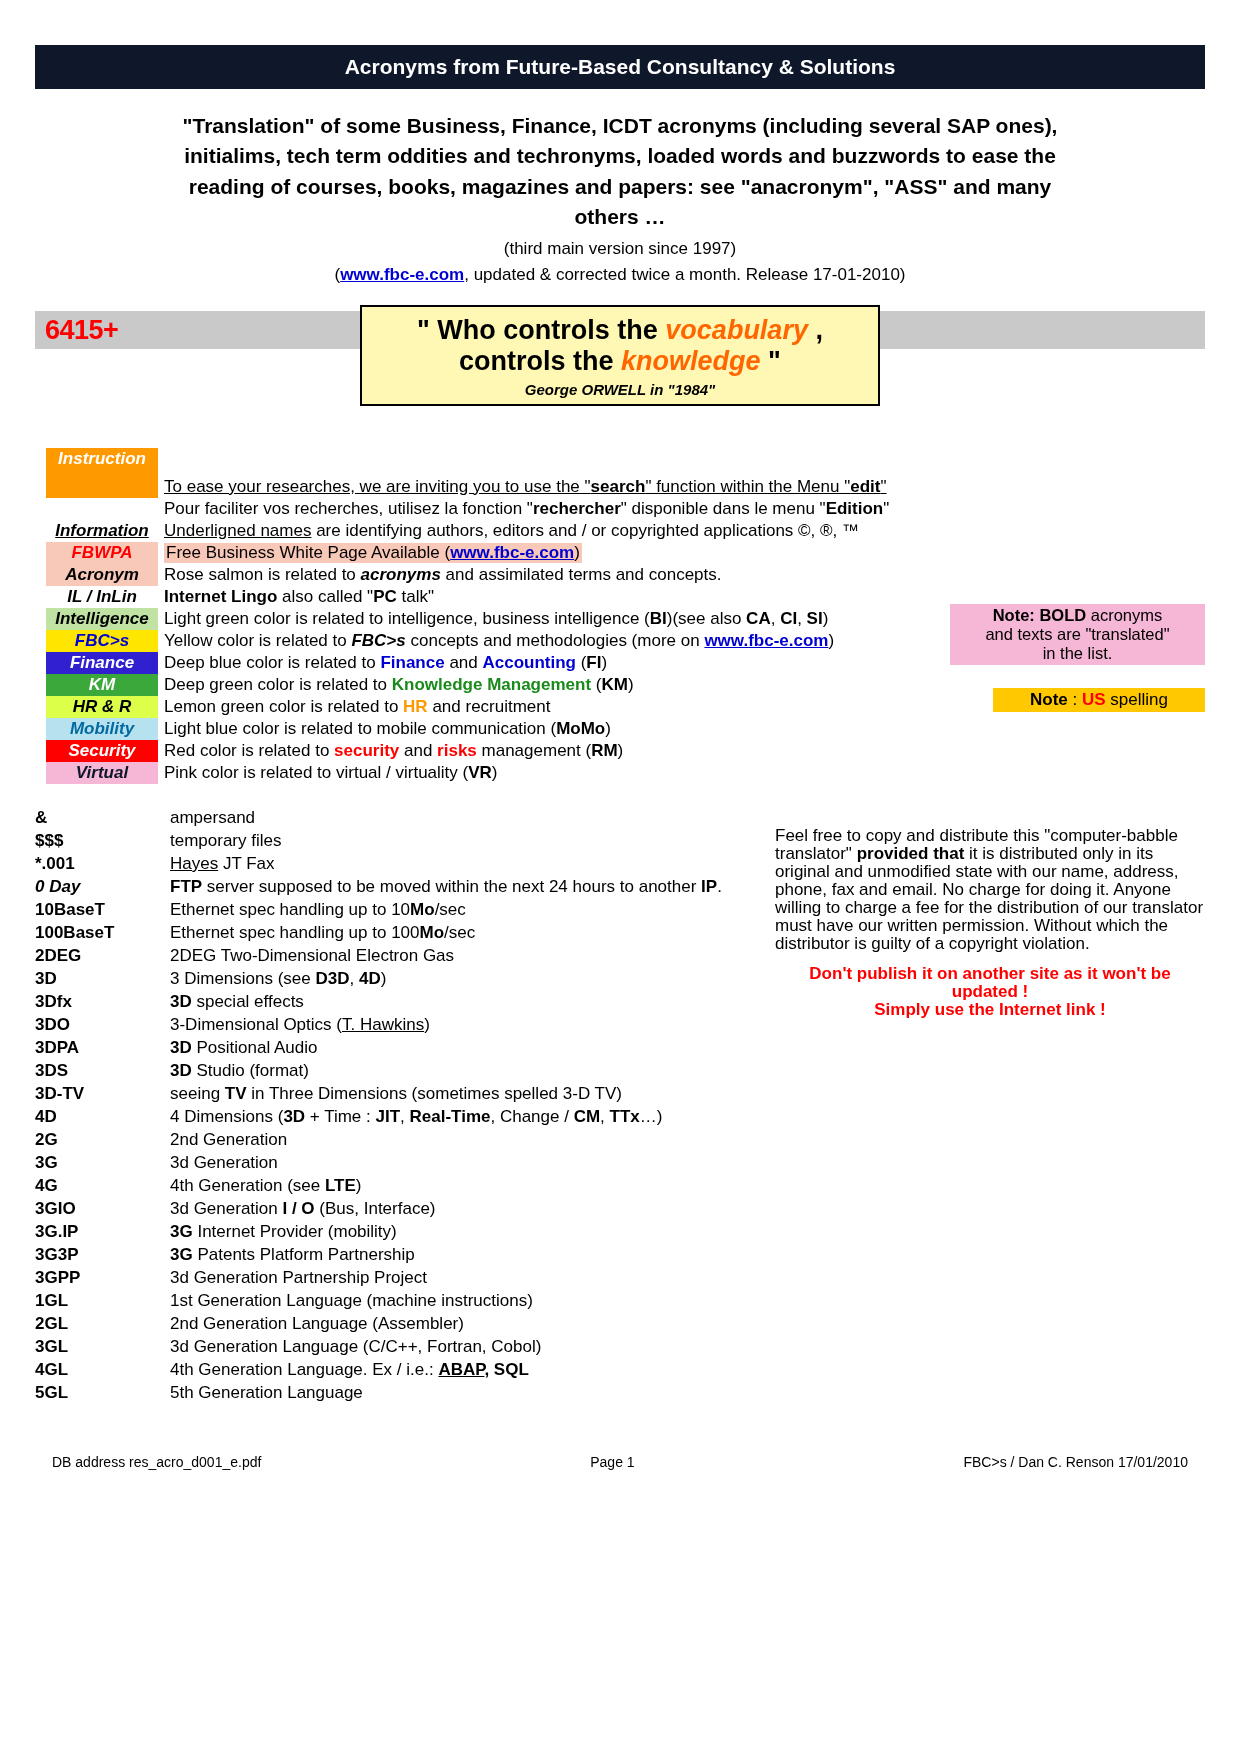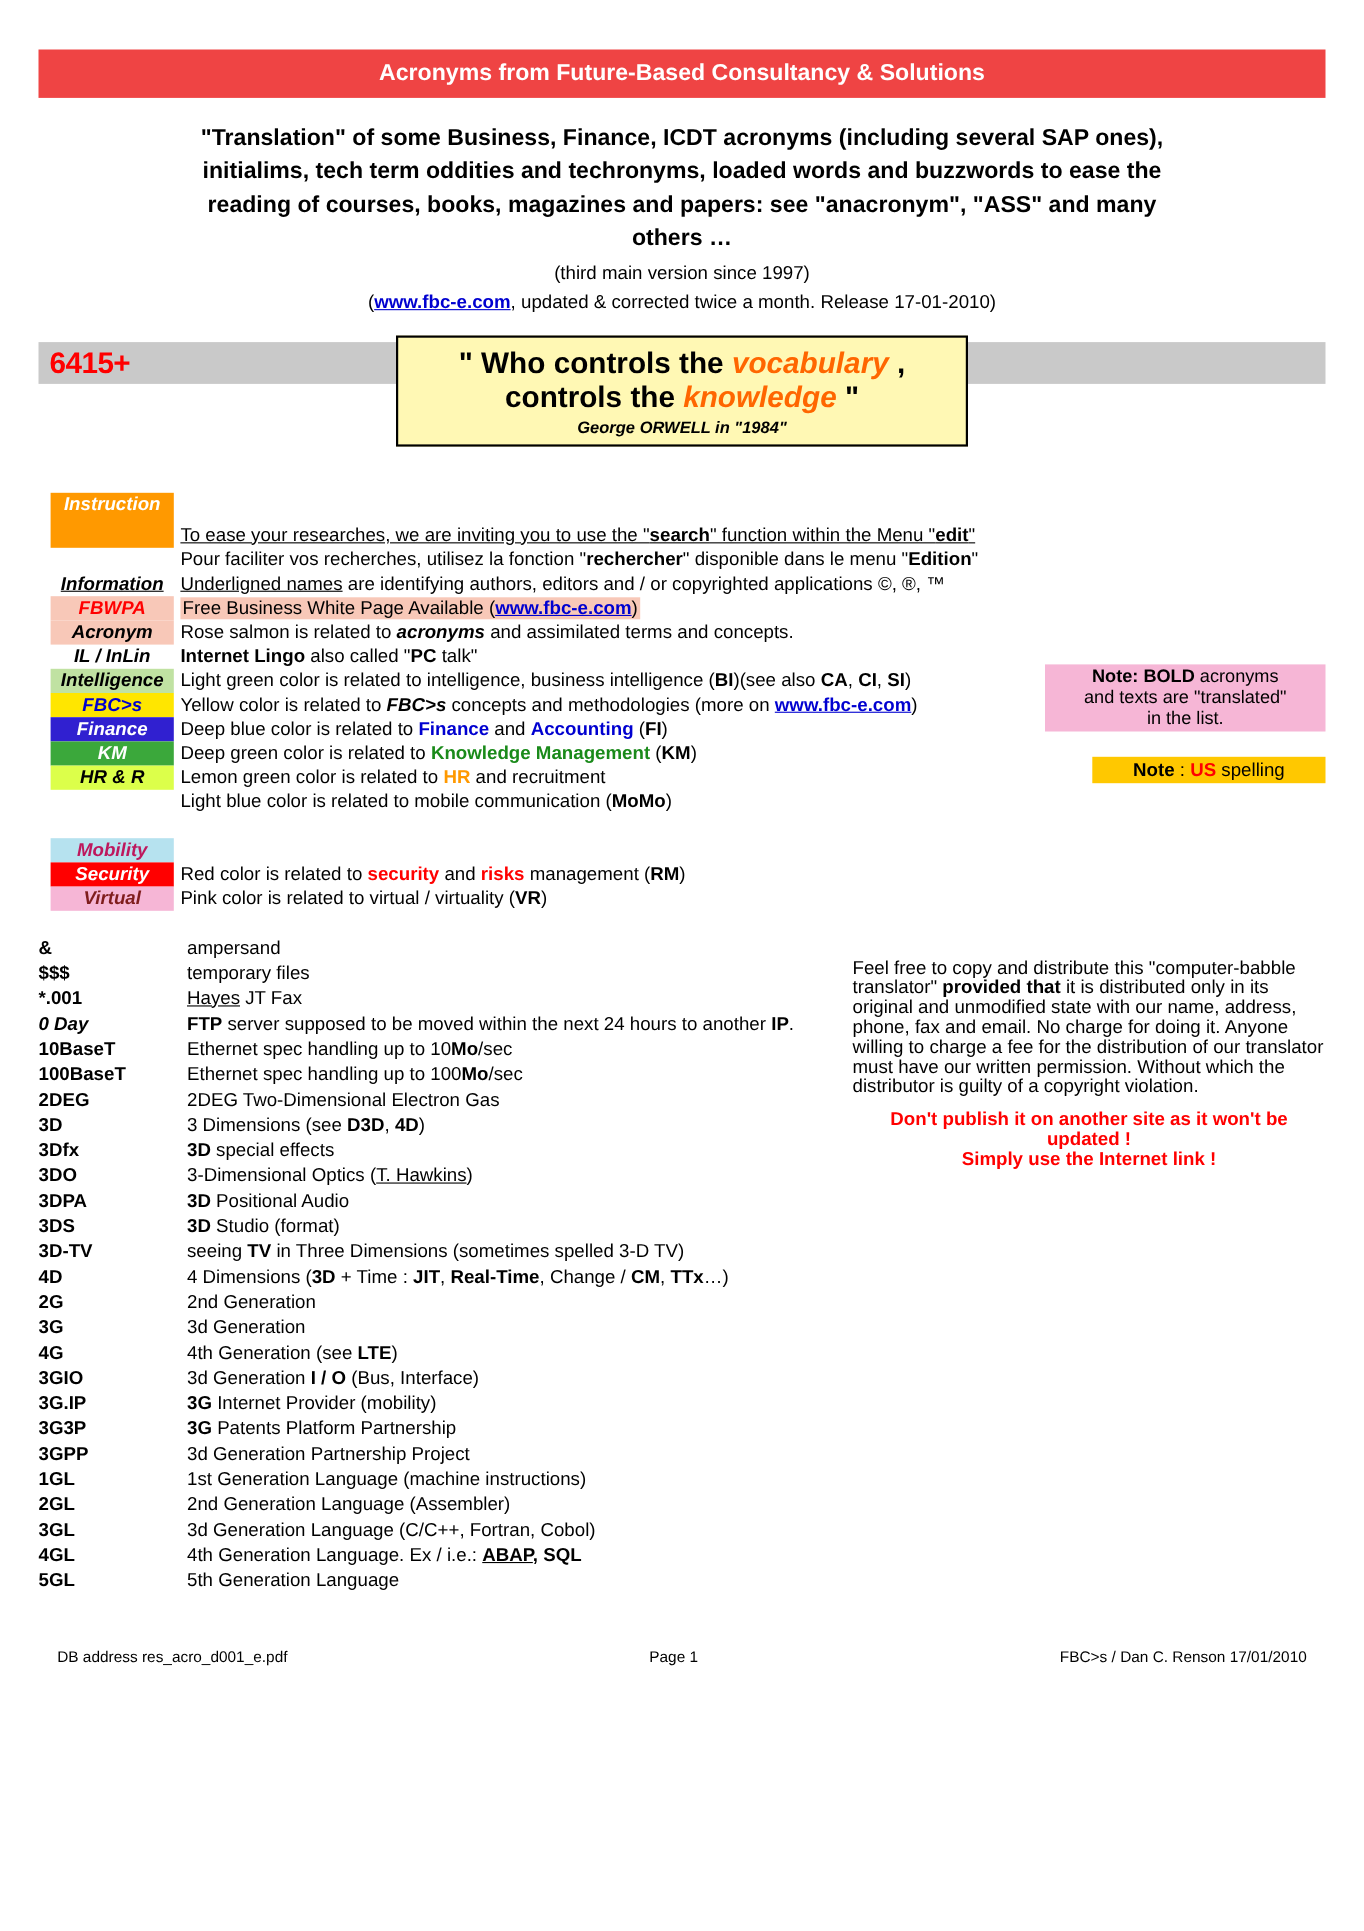--- a/index.html
+++ b/index.html
@@ -1,18 +1,18 @@
 <!DOCTYPE html>
 <html><head>
 <meta charset="utf-8">
 <style>
   * { box-sizing: border-box; }
   body { margin: 0; font-family: Arial, Helvetica, sans-serif; font-size: 17px; color: #000; background: #fff; width: 1240px; }
   .page { padding: 45px 35px 20px 35px; }
-  .title-bar { background: #ef4444; color: #fff; font-weight: bold; text-align: center; padding: 10px 0; font-size: 21px; margin-bottom: 22px; }
+  .title-bar { background: #0f172a; color: #fff; font-weight: bold; text-align: center; padding: 10px 0; font-size: 21px; margin-bottom: 22px; }
   .intro-block { text-align: center; padding: 0 130px; }
   .intro { font-weight: bold; font-size: 21px; line-height: 1.45; }
   .sub-intro { font-size: 17px; margin-top: 6px; color: #000; }
   .sub-intro a { color: #0000d0; font-weight: bold; }
   .count-row { display: flex; align-items: center; margin-top: 26px; }
   .count-strip { background: #c9c9c9; flex: 1; padding: 4px 0 3px 10px; font-family: Impact, Arial; font-weight: bold; font-size: 27px; color: #ff0000; letter-spacing: -0.5px; }
   .quote { background: #fff8b4; border: 2px solid #000; width: 520px; margin: -44px auto 0 auto; text-align: center; padding: 8px 10px 6px 10px; position: relative; z-index: 5; }
   .quote-main { font-family: Arial; font-weight: bold; font-size: 27px; }
   .quote-main .voc, .quote-main .kno { color: #ff6600; font-style: italic; }
   .quote-attr { font-style: italic; font-weight: bold; font-size: 15px; margin-top: 4px; display:block; }
@@ -25,23 +25,23 @@
   .ldesc .salmon-bg { background: #f8c8b8; display: inline-block; padding: 0 2px; }
 
   
   .bg-orange { background: #ff9900; color: #fff; }
   .bg-salmon { background: #f8c8b8; color: #ff0000; }
   .bg-ltgreen { background: #c0e2a2; color: #000; }
   .bg-yellow { background: #ffe600; color: #0000d0; }
   .bg-dblue { background: #3020d0; color: #fff; }
   .bg-dgreen { background: #3ba83b; color: #fff; }
   .bg-lemon { background: #dcff4a; color: #000; }
-  .bg-ltblue { background: #b6e2ef; color: #be185d; font-style: italic; margin-top: 44px; }
+  .bg-ltblue { background: #b6e2ef; color: #0369a1; font-style: italic; }
   .bg-red { background: #ff0000; color: #fff; }
-  .bg-pink { background: #f6b6d6; color: #7f1d1d; }
+  .bg-pink { background: #f6b6d6; color: #0f172a; }
   .txt-orange { color: #ff9900; font-weight: bold; }
   .txt-red { color: #ff0000; font-weight: bold; }
   .txt-blue { color: #0000d0; font-weight: bold; }
   .txt-green { color: #1a8a1a; font-weight: bold; }
 
   .note-pink { background: #f6b6d6; width: 255px; position: absolute; text-align: center; font-size: 16.5px; }
   .note-gold { background: #ffc800; width: 212px; padding: 2px 6px; text-align: center; position: absolute; }
   .legend-wrap { position: relative; }
 
   .acro-tbl { margin-top: 22px; position: relative; }

